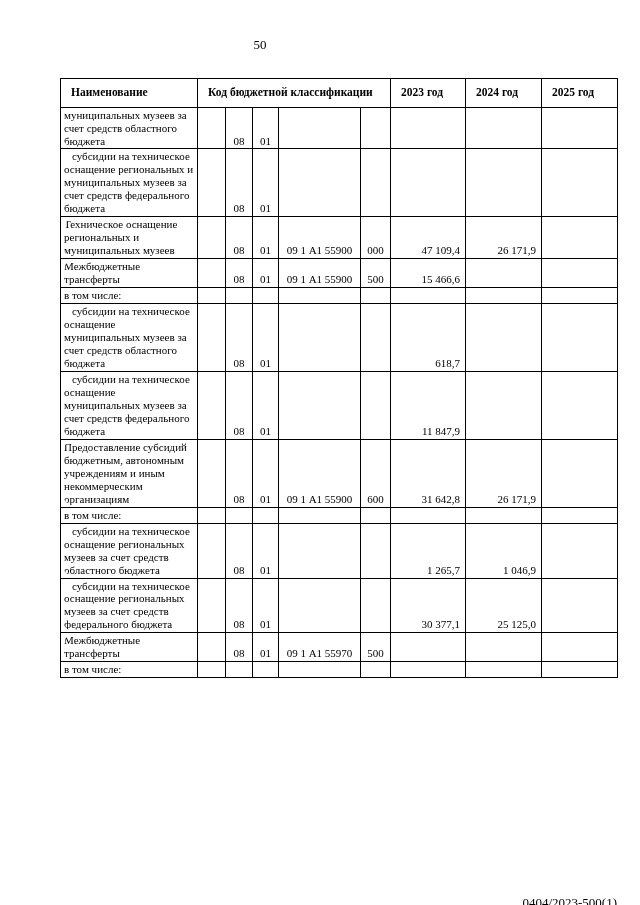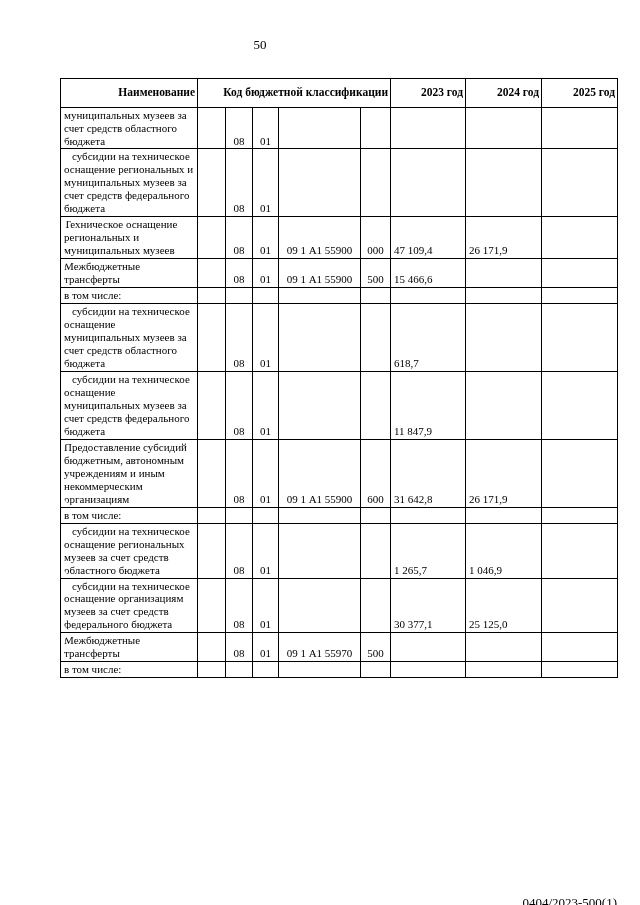--- a/index.html
+++ b/index.html
@@ -9,29 +9,29 @@
   }
   .page-number{position:absolute;top:37px;left:0;width:520px;text-align:center;font-size:13px;}
   .doc-table{
     position:absolute;top:78px;left:60px;width:557px;
     border-collapse:collapse;table-layout:fixed;font-size:11px;
   }
   .doc-table th,.doc-table td{
     border:1px solid #000;padding:1px 3px;line-height:1.18;overflow:hidden;
   }
   .doc-table th{
-    font-weight:bold;text-align:right;vertical-align:middle;
-    padding:7px 2px;font-size:11.5px;
+    font-weight:bold;text-align:left;vertical-align:middle;
+    padding:7px 10px;font-size:11.5px;
   }
   .doc-table td{vertical-align:bottom;}
   td.c-name{text-align:left;border-radius:15px;}
   td.c-name.indent{text-indent:8px;}
   td.c-code{text-align:center;}
   td.c-csr{text-align:center;white-space:nowrap;}
-  td.c-num{text-align:left;padding-right:16px;white-space:nowrap;}
+  td.c-num{text-align:right;padding-right:5px;white-space:nowrap;}
   .footer{position:absolute;top:895px;left:0;width:617px;text-align:right;font-size:13px;}
 </style>
 </head>
 <body>
 
 <div class="page-number">50</div>
 
 <table class="doc-table">
   <colgroup>
     <col style="width:137px">
@@ -158,21 +158,21 @@
         <td class="c-code"></td>
         <td class="c-code">08</td>
         <td class="c-code">01</td>
         <td class="c-csr"></td>
         <td class="c-code"></td>
         <td class="c-num">1 265,7</td>
         <td class="c-num">1 046,9</td>
         <td class="c-num"></td>
       </tr>
       <tr>
-        <td class="c-name indent">субсидии на техническое оснащение организациям музеев  за счет средств федерального бюджета</td>
+        <td class="c-name indent">субсидии на техническое оснащение региональных музеев  за счет средств федерального бюджета</td>
         <td class="c-code"></td>
         <td class="c-code">08</td>
         <td class="c-code">01</td>
         <td class="c-csr"></td>
         <td class="c-code"></td>
         <td class="c-num">30 377,1</td>
         <td class="c-num">25 125,0</td>
         <td class="c-num"></td>
       </tr>
       <tr>

